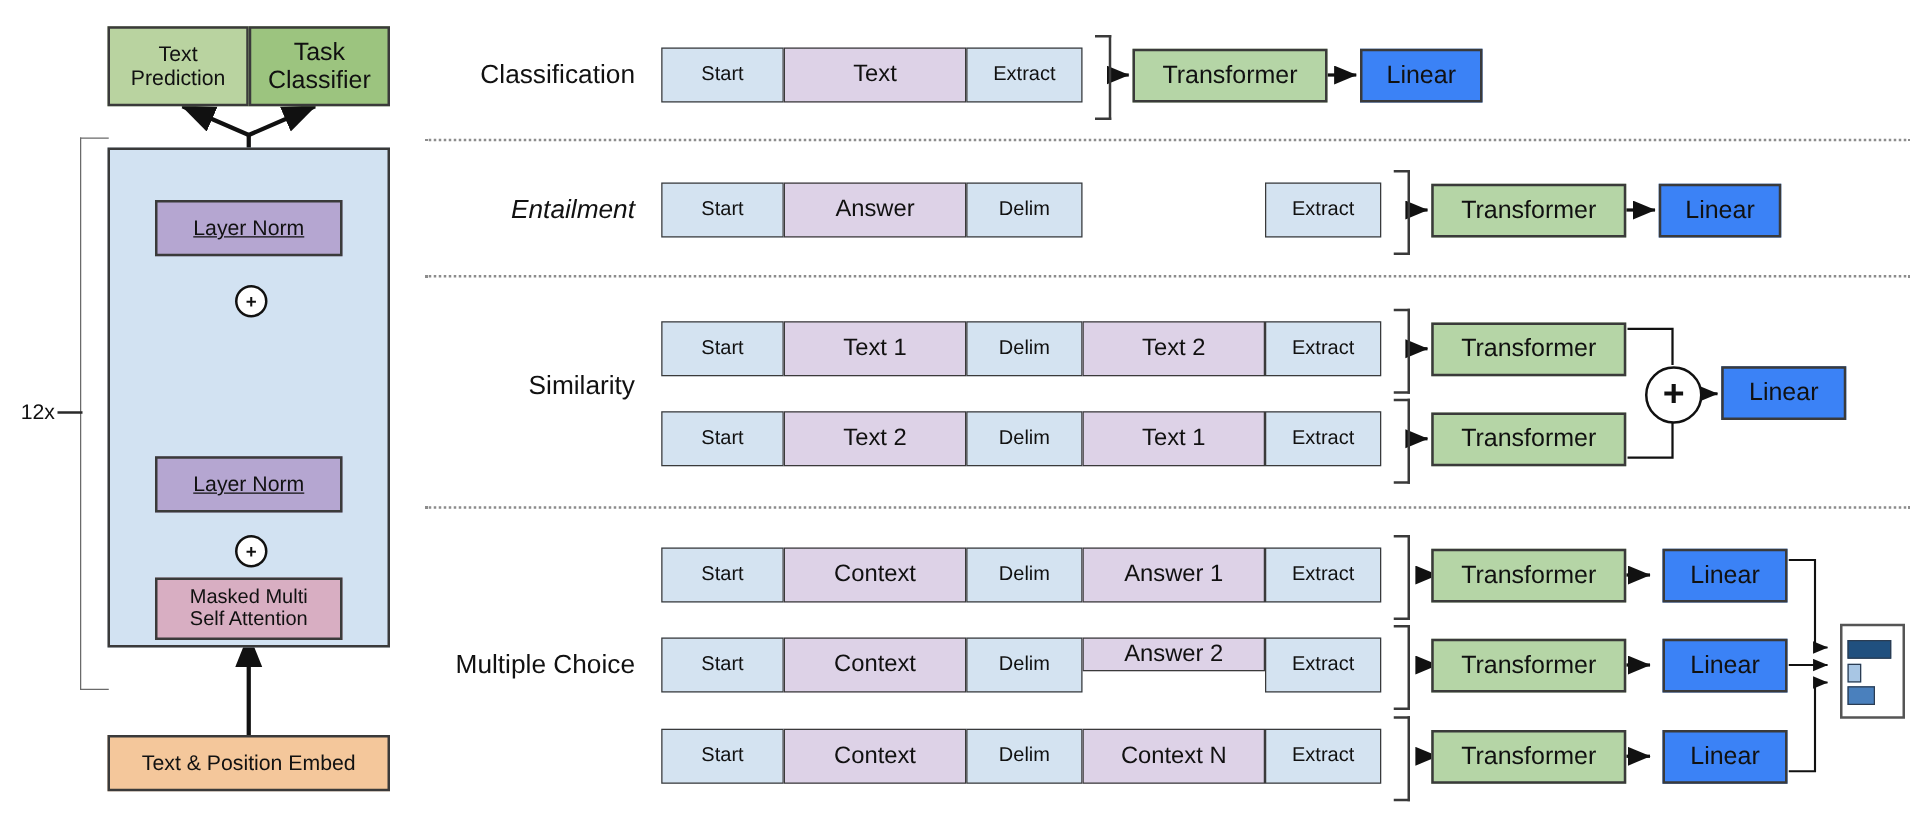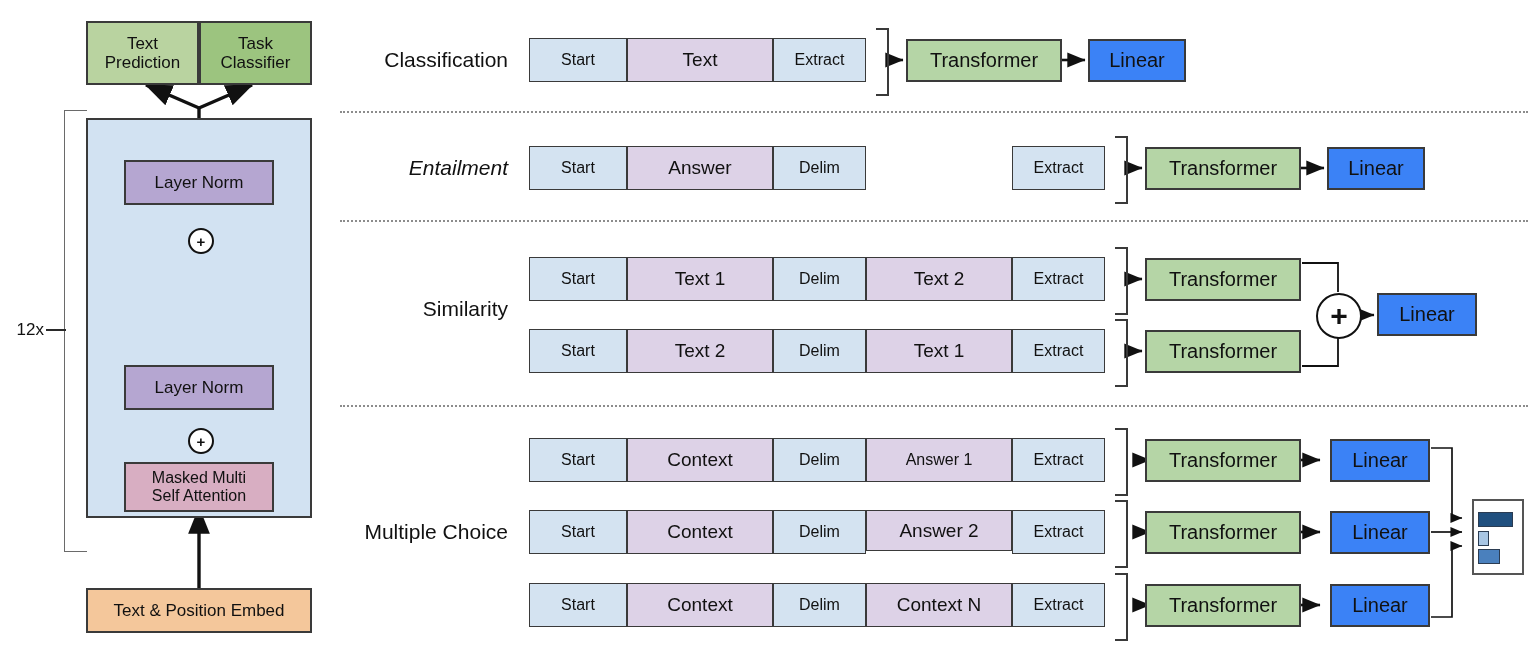--- a/index.html
+++ b/index.html
@@ -10,21 +10,21 @@
   
   .box{position:absolute;box-sizing:border-box;border:2px solid #3a3a3a;
        display:flex;align-items:center;justify-content:center;text-align:center;
        line-height:1.12;}
   .box.thin{border-width:1.6px;}
 
   
   .c-green-l{background:#b9d3a0;}
   .c-green-d{background:#9cc47f;}
   .c-blockbg{background:#d2e2f2;}
-  .c-lnorm{background:#b5a6d1;}
+  .c-lnorm{background:#b5a6d1;text-decoration:underline;}
   .c-ff{background:#fbe3a1;}
   .c-att{background:#d8aec2;}
   .c-embed{background:#f4c79b;}
 
   
   .c-tok-b{background:#d4e3f1;}
   .c-tok-p{background:#ddd2e7;}
   .c-trans{background:#b5d5a6;}
   .c-lin{background:#3b82f6;}
 
@@ -110,21 +110,21 @@
   </svg>
 
   <div class="brk12" style="left:64px;top:110px;width:22px;height:440px;"></div>
   <div class="line-thin" style="left:46px;top:329px;width:20px;height:1.5px;"></div>
   <div class="lbl" style="left:0px;top:317px;width:44px;height:26px;font-size:17px;">12x</div>
 
   <div class="box c-green-l" style="left:86px;top:21px;width:113px;height:64px;font-size:17px;white-space:pre-line;">
     <span>Text
 Prediction</span>
   </div>
-  <div class="box c-green-d" style="left:199px;top:21px;width:113px;height:64px;font-size:17px;white-space:pre-line;">
+  <div class="box c-green-d" style="left:199px;top:21px;width:113px;height:64px;font-size:20px;white-space:pre-line;">
     <span>Task
 Classifier</span>
   </div>
 
   <div class="box c-blockbg" style="left:86px;top:118px;width:226px;height:400px;"></div>
 
   <div class="box c-lnorm" style="left:124px;top:160px;width:150px;height:45px;font-size:17px;">
     <span>Layer Norm</span>
   </div>
 
@@ -252,38 +252,38 @@
 
   <div class="box thin c-tok-b" style="left:529px;top:438px;width:98px;height:44px;font-size:16px;">
     <span>Start</span>
   </div>
   <div class="box thin c-tok-p" style="left:627px;top:438px;width:146px;height:44px;font-size:19px;">
     <span>Context</span>
   </div>
   <div class="box thin c-tok-b" style="left:773px;top:438px;width:93px;height:44px;font-size:16px;">
     <span>Delim</span>
   </div>
-  <div class="box thin c-tok-p" style="left:866px;top:438px;width:146px;height:44px;font-size:16px;">
+  <div class="box thin c-tok-p" style="left:866px;top:438px;width:146px;height:44px;font-size:19px;">
     <span>Answer 1</span>
   </div>
   <div class="box thin c-tok-b" style="left:1012px;top:438px;width:93px;height:44px;font-size:16px;">
     <span>Extract</span>
   </div>
   <div class="brk" style="left:1115px;top:428px;width:11px;height:64px;"></div>
 
   <div class="box thin c-tok-b" style="left:529px;top:510px;width:98px;height:44px;font-size:16px;">
     <span>Start</span>
   </div>
   <div class="box thin c-tok-p" style="left:627px;top:510px;width:146px;height:44px;font-size:19px;">
     <span>Context</span>
   </div>
   <div class="box thin c-tok-b" style="left:773px;top:510px;width:93px;height:44px;font-size:16px;">
     <span>Delim</span>
   </div>
-  <div class="box thin c-tok-p" style="left:866px;top:510px;width:146px;height:41px;font-size:19px;">
+  <div class="box thin c-tok-p" style="left:866px;top:510px;width:146px;height:27px;font-size:19px;">
     <span>Answer 2</span>
   </div>
   <div class="box thin c-tok-b" style="left:1012px;top:510px;width:93px;height:44px;font-size:16px;">
     <span>Extract</span>
   </div>
   <div class="brk" style="left:1115px;top:500px;width:11px;height:64px;"></div>
 
   <div class="box thin c-tok-b" style="left:529px;top:583px;width:98px;height:44px;font-size:16px;">
     <span>Start</span>
   </div>

